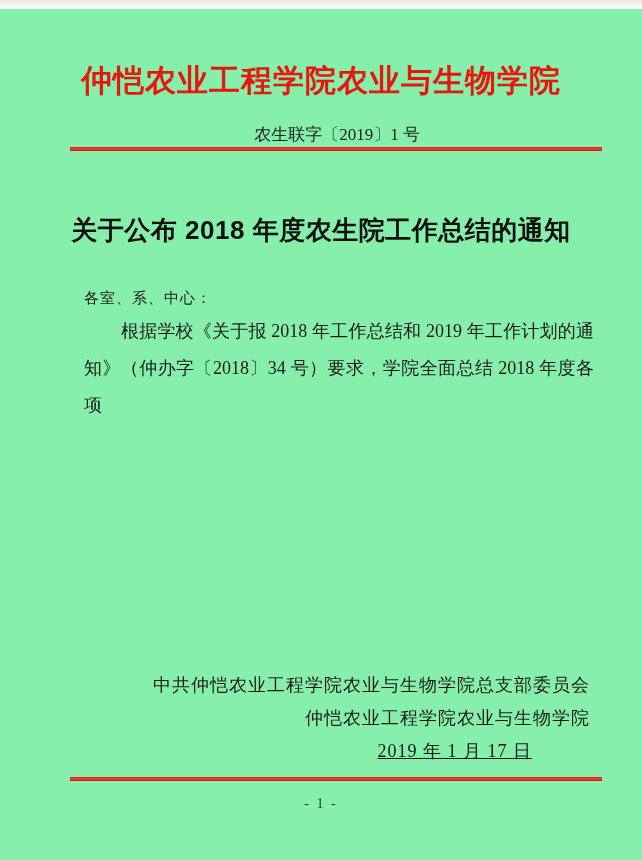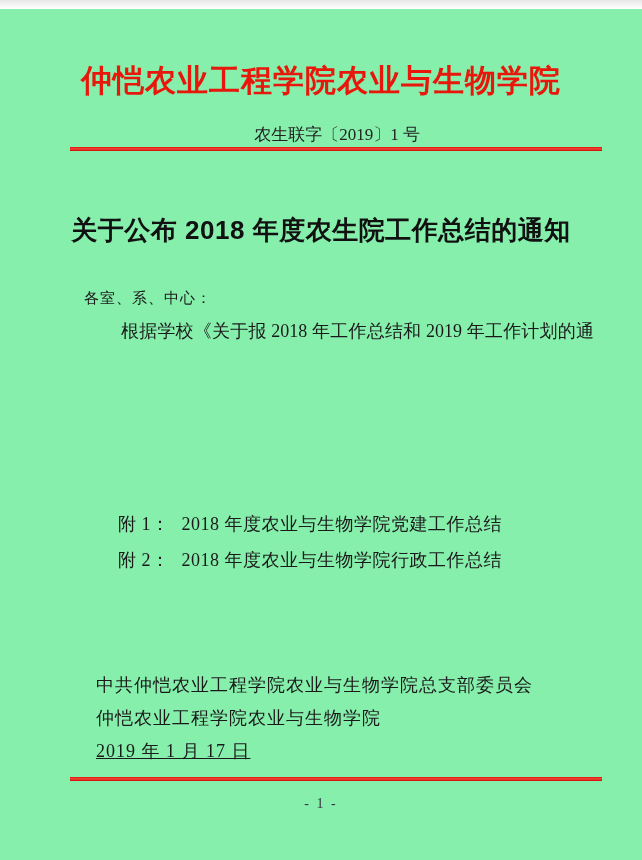--- a/index.html
+++ b/index.html
@@ -100,23 +100,23 @@
     line-height: 36px;
     height: 36px;
     padding-left: 34px;
     letter-spacing: 0.5px;
     white-space: nowrap;
   }
   .att-label { margin-right: 12px; }
   .signature {
     position: absolute;
     top: 669px;
-    left: 96px;
+    left: 80px;
     width: 510px;
-    text-align: left;
+    text-align: right;
   }
   .sig-line {
     font-size: 18px;
     line-height: 33px;
     height: 33px;
     letter-spacing: 1px;
     white-space: nowrap;
   }
   .sig-date { padding-right: 58px; text-decoration: underline; }
   .page-number {
@@ -141,30 +141,23 @@
   <div class="doc-number">农生联字〔2019〕1 号</div>
 
   <div class="red-line top"></div>
 
   <div class="doc-title">关于公布 2018 年度农生院工作总结的通知</div>
 
   <div class="salutation">各室、系、中心：</div>
 
   <div class="paragraph">
     <div class="para-line first">根据学校《关于报 2018 年工作总结和 2019 年工作计划的通</div>
+    <div class="para-line">知》（仲办字〔2018〕34 号）要求，学院全面总结 2018 年度各项</div>
   </div>
 
-  <div class="attachments">
-    <div class="attachment">
-      <span class="att-label">附 1：</span><span class="att-text">2018 年度农业与生物学院党建工作总结</span>
-    </div>
-    <div class="attachment">
-      <span class="att-label">附 2：</span><span class="att-text">2018 年度农业与生物学院行政工作总结</span>
-    </div>
-  </div>
 
   <div class="signature">
     <div class="sig-line">中共仲恺农业工程学院农业与生物学院总支部委员会</div>
     <div class="sig-line">仲恺农业工程学院农业与生物学院</div>
     <div class="sig-line sig-date">2019 年 1 月 17 日</div>
   </div>
 
   <div class="red-line bottom"></div>
 
   <div class="page-number">- 1 -</div>

